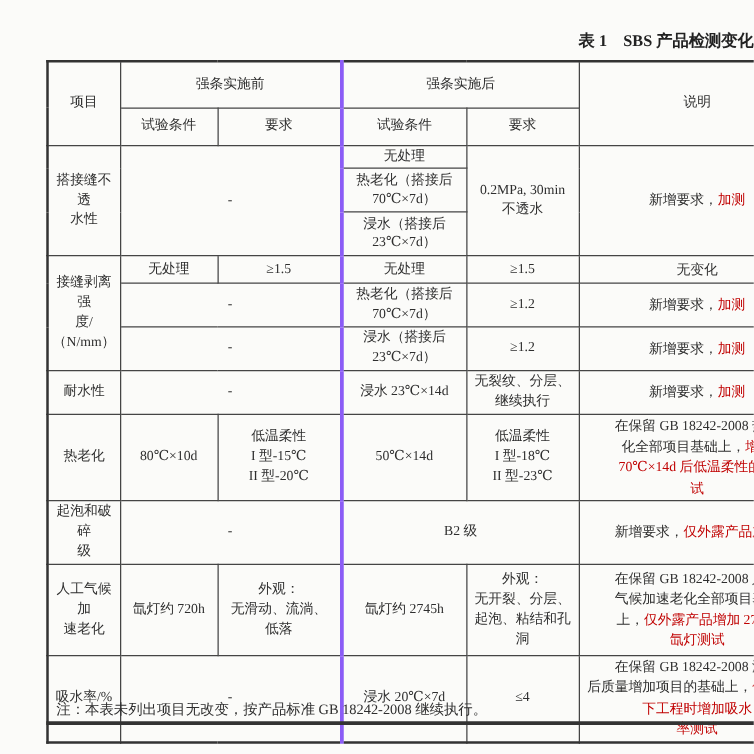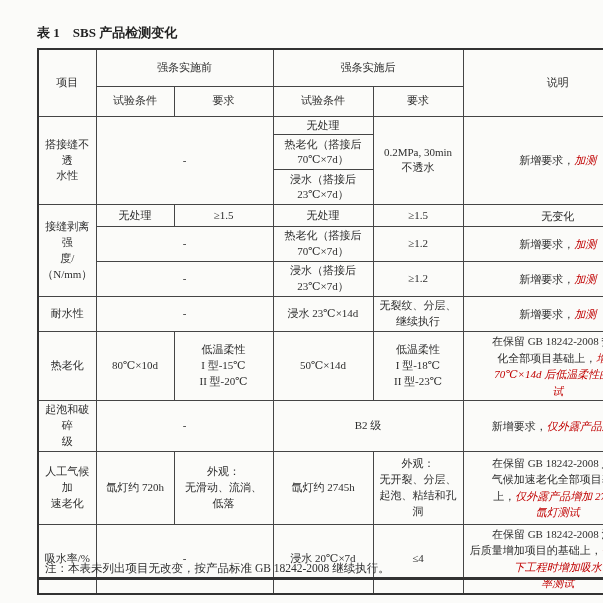--- a/index.html
+++ b/index.html
@@ -5,40 +5,40 @@
   * { box-sizing: border-box; margin: 0; padding: 0; }
   html, body {
     width: 603px; height: 603px; overflow: hidden;
     background: #fbfbf9;
     font-family: "Liberation Serif", "DejaVu Serif", serif;
     color: #2e2e2e;
     position: relative;
   }
   .title {
     position: absolute; top: 24px; left: 37px; width: 566px;
-    text-align: left; font-weight: bold; font-size: 13px;
+    text-align: right; font-weight: bold; font-size: 13px;
     color: #222;
   }
   table.main {
     position: absolute; top: 48px; left: 37px; width: 615px;
     table-layout: fixed; border-collapse: collapse;
     border: 2px solid #333;
   }
   th, td {
     border: 1px solid #454545;
     font-size: 11px; font-weight: normal;
     text-align: center; vertical-align: middle;
     white-space: pre-line;
     line-height: 1.45;
     padding: 1px 2px;
     color: #2e2e2e;
   }
   td.note { line-height: 1.5; }
-  .bl { border-left: 1px solid #8b5cf6; }          
-  .red { color: #c00000; font-style: italic; }
+  .bl { border-left: 3px solid #8b5cf6; }          
+  .red { color: #c00000; }
   tr.h37 { height: 37px; } tr.h30 { height: 30px; }
   tr.h18 { height: 18px; } tr.h35 { height: 35px; }
   tr.h22 { height: 22px; } tr.h33 { height: 33px; }
   tr.h29 { height: 29px; } tr.h66 { height: 66px; }
   tr.h73 { height: 73px; } tr.h64 { height: 64px; }
   .footnote {
     position: absolute; top: 558px; left: 37px; width: 615px;
     height: 22px;
     border-bottom: 3px solid #333;
     font-size: 11.5px; line-height: 20px;

